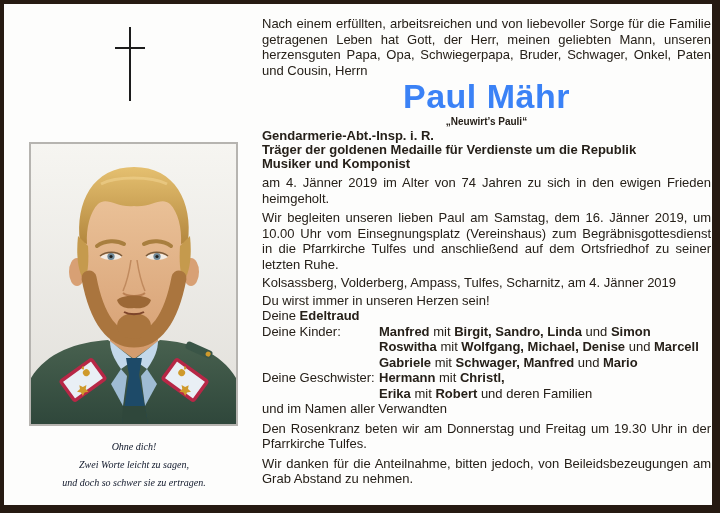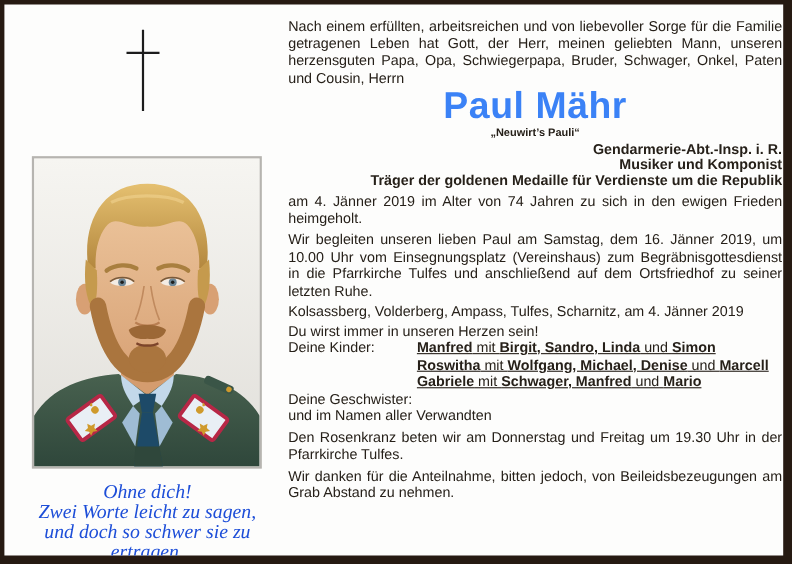--- a/index.html
+++ b/index.html
@@ -23,43 +23,43 @@
     box-sizing:border-box;
     border:2px solid #b6b4b0;
     background:#eceae6;
   }
   .photo svg{display:block;width:100%;height:100%;}
   .epitaph{
     position:absolute;left:6px;top:434px;width:248px;
     text-align:center;
     font-family:"Liberation Serif", serif;
     font-style:italic;
-    font-size:18px;line-height:18px;
-    color:#1d4ed8;
+    font-size:10px;line-height:18px;
+    color:#0f172a;
   }
   
   .rcol{
     position:absolute;left:258px;top:12px;width:449px;
     font-size:13px;line-height:15.5px;
     text-align:justify;
   }
   .rcol p{margin:0;}
   .name{
     text-align:center;font-weight:bold;
     font-size:34px;line-height:36px;
     letter-spacing:.5px;color:#3b82f6;
   }
   .nick{text-align:center;font-weight:bold;font-size:10px;line-height:15px;}
-  .titles{text-align:right;font-weight:bold;font-size:13px;line-height:14px;}
+  .titles{text-align:left;font-weight:bold;font-size:13px;line-height:14px;}
   .mt4{margin-top:4px !important;}
   .mt3{margin-top:3px !important;}
   .mt2{margin-top:2px !important;}
   .family{display:grid;grid-template-columns:117px 1fr;text-align:left;}
   .family .lbl{grid-column:1;}
-  .family .lines{grid-column:2;text-decoration:underline;}
+  .family .lines{grid-column:2;}
   b,.b{font-weight:bold;}
 </style>
 </head>
 <body>
 
 <div class="sheet">
 
   <div class="cross">
     <svg width="32" height="78" viewBox="0 0 32 78">
       <line x1="16" y1="2" x2="16" y2="76" stroke="#1c1c1c" stroke-width="2"></line>
@@ -156,35 +156,40 @@
     <div>Ohne dich!</div>
     <div>Zwei Worte leicht zu sagen,</div>
     <div>und doch so schwer sie zu ertragen.</div>
   </div>
 
   <div class="rcol">
     <p>Nach einem erfüllten, arbeitsreichen und von liebevoller Sorge für die Familie getragenen Leben hat Gott, der Herr, meinen geliebten Mann, unseren herzensguten Papa, Opa, Schwiegerpapa, Bruder, Schwager, Onkel, Paten und Cousin, Herrn</p>
     <p class="name">Paul Mähr</p>
     <p class="nick">„Neuwirt’s Pauli“</p>
     <p class="titles">Gendarmerie-Abt.-Insp. i. R.</p>
+    <p class="titles">Träger der goldenen Medaille für Verdienste um die Republik</p>
     <p class="titles">Musiker und Komponist</p>
-    <p class="titles">Träger der goldenen Medaille für Verdienste um die Republik</p>
     <p class="mt4">am 4. Jänner 2019 im Alter von 74 Jahren zu sich in den ewigen Frieden heimgeholt.</p>
     <p class="mt4">Wir begleiten unseren lieben Paul am Samstag, dem 16. Jänner 2019, um 10.00 Uhr vom Einsegnungsplatz (Vereinshaus) zum Begräbnisgottesdienst in die Pfarrkirche Tulfes und anschließend auf dem Ortsfriedhof zu seiner letzten Ruhe.</p>
     <p class="mt3">Kolsassberg, Volderberg, Ampass, Tulfes, Scharnitz, am 4. Jänner 2019</p>
     <p class="mt2">Du wirst immer in unseren Herzen sein!</p>
+    <p><span>Deine </span><span class="b">Edeltraud</span></p>
 
     <div class="family">
       <div class="lbl">Deine Kinder:</div>
       <div class="lines">
         <div><span class="b">Manfred</span><span> mit </span><span class="b">Birgit, Sandro, Linda</span><span> und </span><span class="b">Simon</span></div>
         <div><span class="b">Roswitha</span><span> mit </span><span class="b">Wolfgang, Michael, Denise</span><span> und </span><span class="b">Marcell</span></div>
         <div><span class="b">Gabriele</span><span> mit </span><span class="b">Schwager, Manfred</span><span> und </span><span class="b">Mario</span></div>
       </div>
       <div class="lbl">Deine Geschwister:</div>
+      <div class="lines">
+        <div><span class="b">Hermann</span><span> mit </span><span class="b">Christl,</span></div>
+        <div><span class="b">Erika</span><span> mit </span><span class="b">Robert</span><span> und deren Familien</span></div>
+      </div>
     </div>
 
     <p>und im Namen aller Verwandten</p>
     <p class="mt4">Den Rosenkranz beten wir am Donnerstag und Freitag um 19.30 Uhr in der Pfarrkirche Tulfes.</p>
     <p class="mt4">Wir danken für die Anteilnahme, bitten jedoch, von Beileidsbezeugungen am Grab Abstand zu nehmen.</p>
   </div>
 
 </div>
 
 </body></html>

